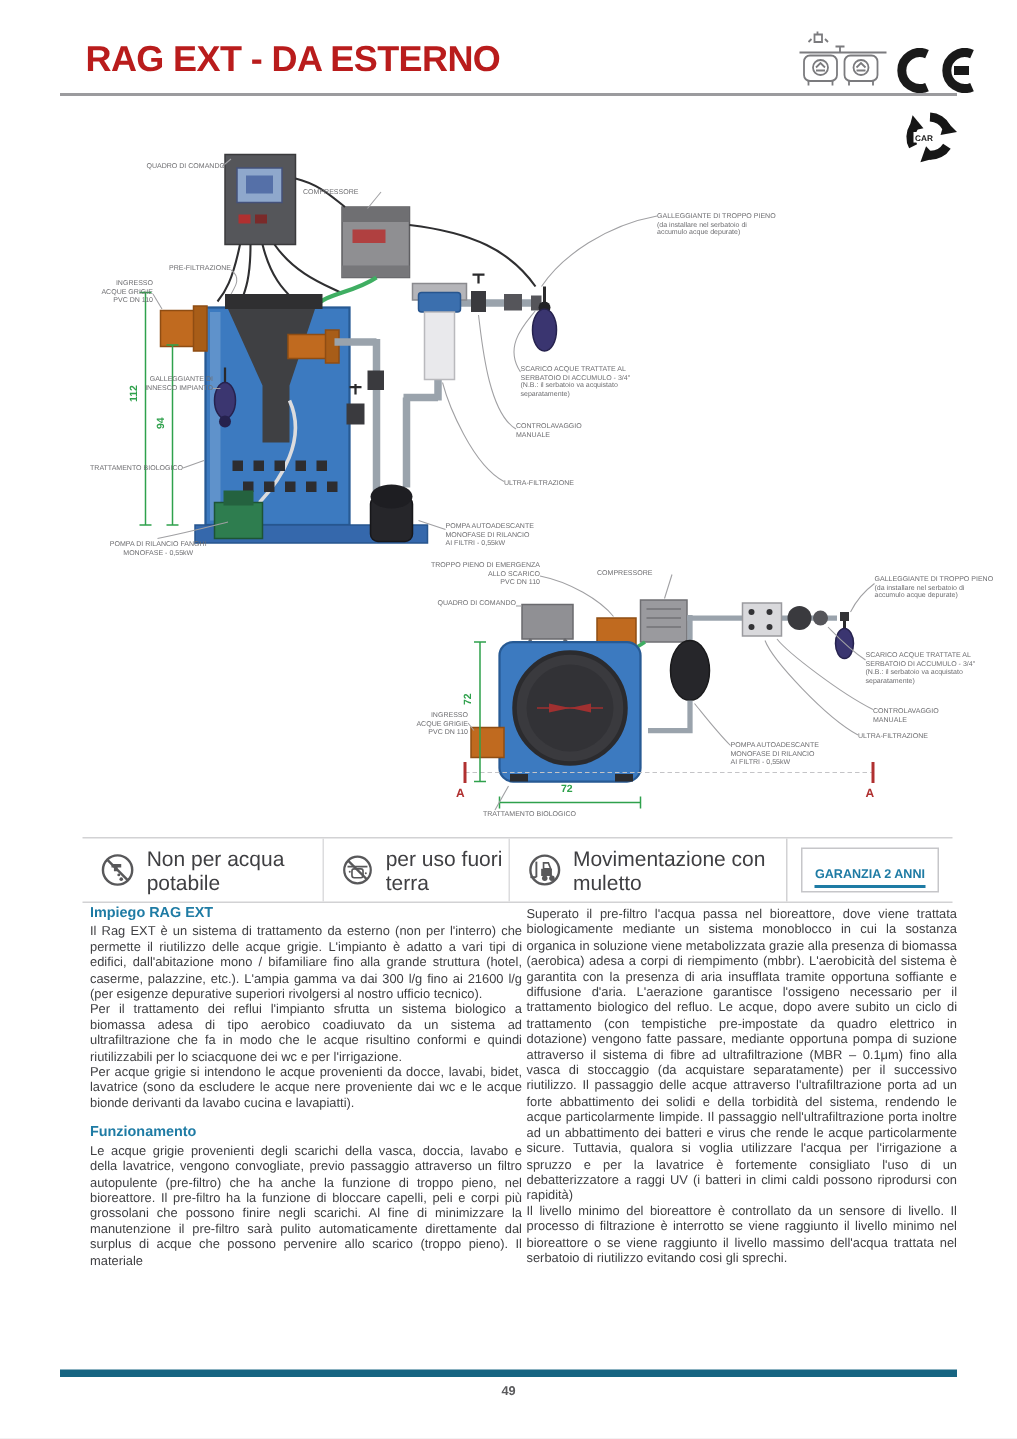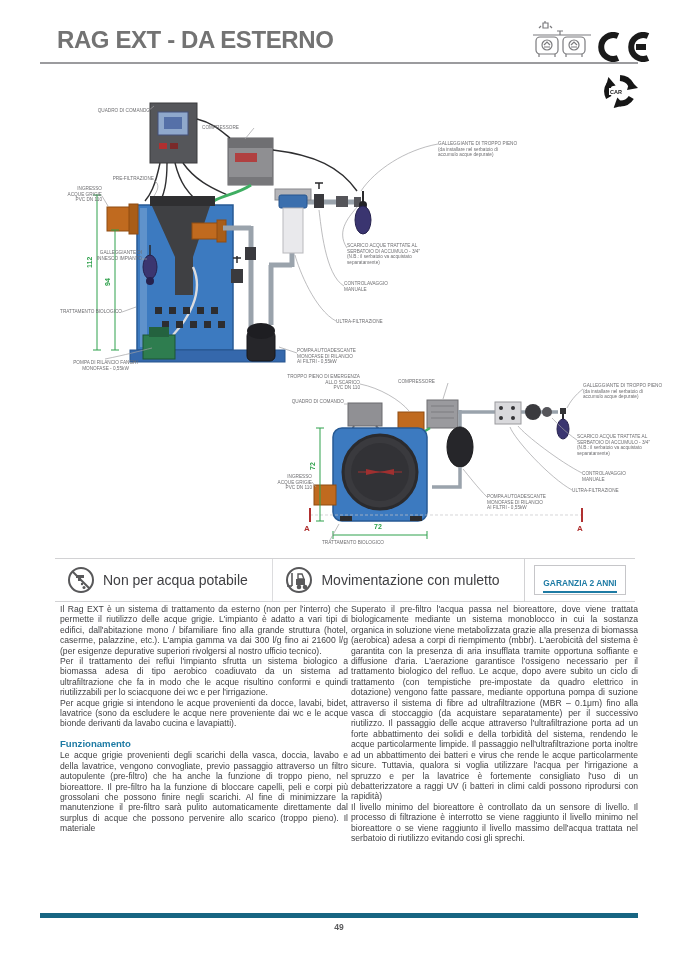--- a/index.html
+++ b/index.html
@@ -1,20 +1,20 @@
 <!DOCTYPE html>
 <html><head>
 <meta charset="utf-8">
 <style>
   html,body{margin:0;padding:0;background:#f2f2f3;}
   .page{position:relative;width:678px;height:959px;background:#ffffff;outline:1px solid #e2e2e4;
         font-family:"Liberation Sans",sans-serif;overflow:hidden;}
   
   .hdr-title{position:absolute;left:57px;top:26px;font-size:24px;font-weight:bold;
-             color:#737373;letter-spacing:-0.4px;}
+             color:#b91c1c;letter-spacing:-0.4px;}
   .hdr-rule{position:absolute;left:40px;top:62px;width:598px;height:2px;background:#9b9b9e;}
   .trailer-icon{position:absolute;left:531px;top:20px;}
   .ce-icon{position:absolute;left:596px;top:32px;}
   .recycle-icon{position:absolute;left:599px;top:72px;}
   
   .dsvg{position:absolute;}
   .dl{position:absolute;font-size:4.7px;line-height:5.6px;color:#6e6e71;
       white-space:pre-line;letter-spacing:0;}
   .dl.r{text-align:right;}
   .dl.c{text-align:center;}
@@ -334,40 +334,52 @@
     <div class="badge badge-1">
       <svg width="28" height="28" viewBox="-14 -14 28 28">
         <circle r="12" fill="none" stroke="#58585a" stroke-width="2"></circle>
         <path d="M-5 -5 h8 v3 h-3 v3 h-3 v-3 h-2 z" fill="#58585a"></path>
         <circle cx="1" cy="4" r="1.2" fill="#58585a"></circle>
         <circle cx="3" cy="7.5" r="1.5" fill="#58585a"></circle>
         <line x1="-8.5" y1="-8.5" x2="8.5" y2="8.5" stroke="#58585a" stroke-width="2"></line>
       </svg>
       <span class="badge-label">Non per acqua potabile</span>
     </div>
+    <div class="badge badge-2">
+      <svg width="28" height="28" viewBox="-14 -14 28 28">
+        <circle r="12" fill="none" stroke="#58585a" stroke-width="2"></circle>
+        <line x1="-9" y1="-3" x2="9" y2="-3" stroke="#58585a" stroke-width="1.5"></line>
+        <rect x="-5" y="-1" width="10" height="8" rx="2" fill="none" stroke="#58585a" stroke-width="1.5"></rect>
+        <circle cx="-7" cy="1.5" r="0.9" fill="#58585a"></circle>
+        <circle cx="7.5" cy="3" r="0.9" fill="#58585a"></circle>
+        <line x1="-8.5" y1="-8.5" x2="8.5" y2="8.5" stroke="#58585a" stroke-width="2"></line>
+      </svg>
+      <span class="badge-label">per uso fuori terra</span>
+    </div>
     <div class="badge badge-3">
       <svg width="28" height="28" viewBox="-14 -14 28 28">
         <circle r="12" fill="none" stroke="#58585a" stroke-width="2"></circle>
         <rect x="-3" y="-1" width="9" height="6" fill="#58585a"></rect>
         <path d="M-1 -1 V-6 H3 L5 -1 Z" fill="none" stroke="#58585a" stroke-width="1.4"></path>
         <line x1="-7" y1="-7" x2="-7" y2="6" stroke="#58585a" stroke-width="1.6"></line>
         <line x1="-12" y1="6" x2="-7" y2="6" stroke="#58585a" stroke-width="1.6"></line>
         <circle cx="0" cy="7" r="2.3" fill="#58585a"></circle>
         <circle cx="6" cy="7" r="2.3" fill="#58585a"></circle>
       </svg>
       <span class="badge-label">Movimentazione con muletto</span>
     </div>
     <div class="warranty-cell">
       <div class="warranty-box">
         <span class="warranty-text">GARANZIA 2 ANNI</span>
       </div>
     </div>
   </div>
 
   <div class="col col-left">
+    <h3 class="sec-h">Impiego RAG EXT</h3>
     <p>Il Rag EXT è un sistema di trattamento da esterno (non per l'interro) che permette il riutilizzo delle acque grigie. L'impianto è adatto a vari tipi di edifici, dall'abitazione mono / bifamiliare fino alla grande struttura (hotel, caserme, palazzine, etc.). L'ampia gamma va dai 300 l/g fino ai 21600 l/g (per esigenze depurative superiori rivolgersi al nostro ufficio tecnico).</p>
     <p>Per il trattamento dei reflui l'impianto sfrutta un sistema biologico a biomassa adesa di tipo aerobico coadiuvato da un sistema ad ultrafiltrazione che fa in modo che le acque risultino conformi e quindi riutilizzabili per lo sciacquone dei wc e per l'irrigazione.</p>
     <p>Per acque grigie si intendono le acque provenienti da docce, lavabi, bidet, lavatrice (sono da escludere le acque nere proveniente dai wc e le acque bionde derivanti da lavabo cucina e lavapiatti).</p>
     <h3 class="sec-h gap">Funzionamento</h3>
     <p>Le acque grigie provenienti degli scarichi della vasca, doccia, lavabo e della lavatrice, vengono convogliate, previo passaggio attraverso un filtro autopulente (pre-filtro) che ha anche la funzione di troppo pieno, nel bioreattore. Il pre-filtro ha la funzione di bloccare capelli, peli e corpi più grossolani che possono finire negli scarichi. Al fine di minimizzare la manutenzione il pre-filtro sarà pulito automaticamente direttamente dal surplus di acque che possono pervenire allo scarico (troppo pieno). Il materiale</p>
   </div>
   <div class="col col-right">
     <p>Superato il pre-filtro l'acqua passa nel bioreattore, dove viene trattata biologicamente mediante un sistema monoblocco in cui la sostanza organica in soluzione viene metabolizzata grazie alla presenza di biomassa (aerobica) adesa a corpi di riempimento (mbbr). L'aerobicità del sistema è garantita con la presenza di aria insufflata tramite opportuna soffiante e diffusione d'aria. L'aerazione garantisce l'ossigeno necessario per il trattamento biologico del refluo. Le acque, dopo avere subito un ciclo di trattamento (con tempistiche pre-impostate da quadro elettrico in dotazione) vengono fatte passare, mediante opportuna pompa di suzione attraverso il sistema di fibre ad ultrafiltrazione (MBR – 0.1μm) fino alla vasca di stoccaggio (da acquistare separatamente) per il successivo riutilizzo. Il passaggio delle acque attraverso l'ultrafiltrazione porta ad un forte abbattimento dei solidi e della torbidità del sistema, rendendo le acque particolarmente limpide. Il passaggio nell'ultrafiltrazione porta inoltre ad un abbattimento dei batteri e virus che rende le acque particolarmente sicure. Tuttavia, qualora si voglia utilizzare l'acqua per l'irrigazione a spruzzo e per la lavatrice è fortemente consigliato l'uso di un debatterizzatore a raggi UV (i batteri in climi caldi possono riprodursi con rapidità)</p>
     <p>Il livello minimo del bioreattore è controllato da un sensore di livello. Il processo di filtrazione è interrotto se viene raggiunto il livello minimo nel bioreattore o se viene raggiunto il livello massimo dell'acqua trattata nel serbatoio di riutilizzo evitando cosi gli sprechi.</p>
   </div>

